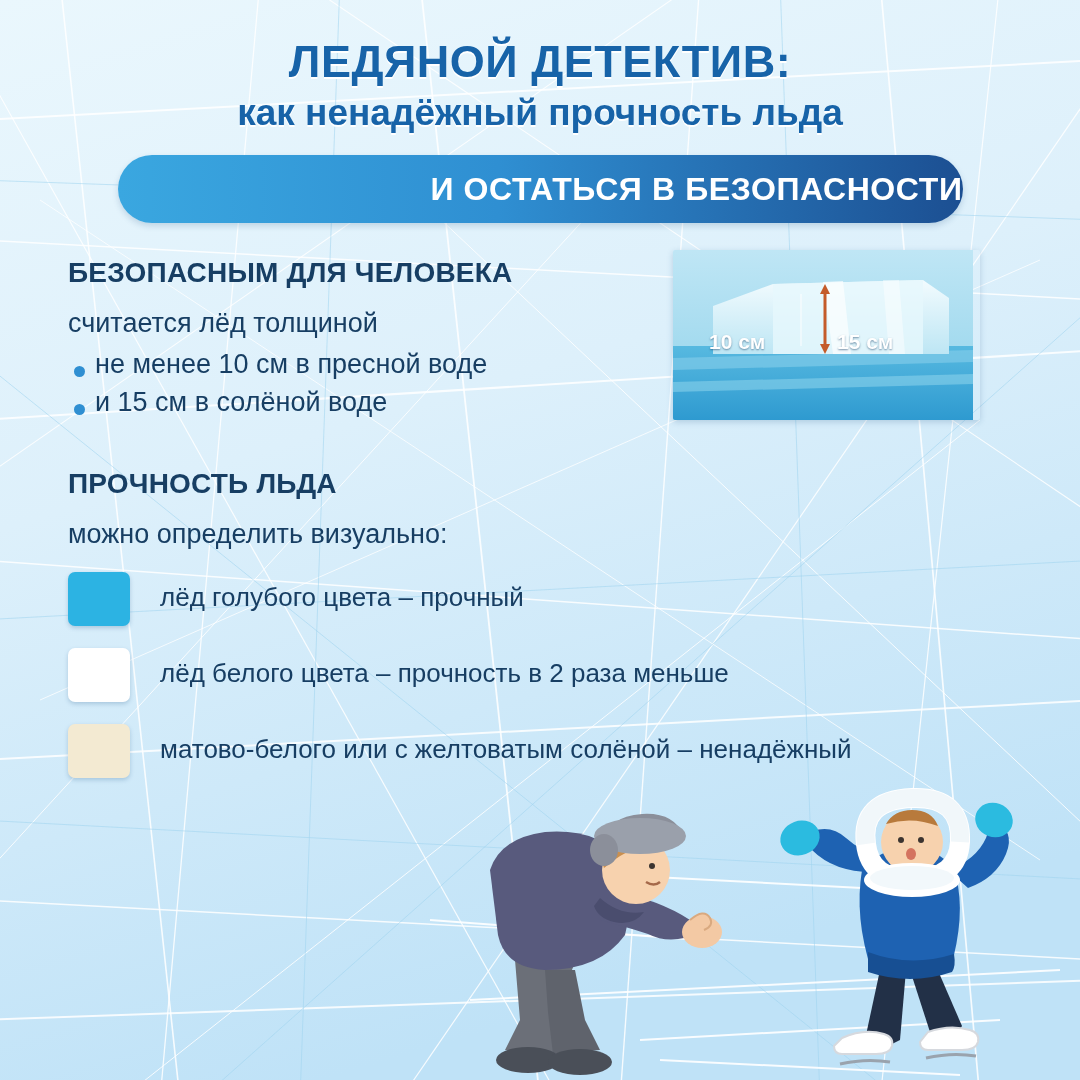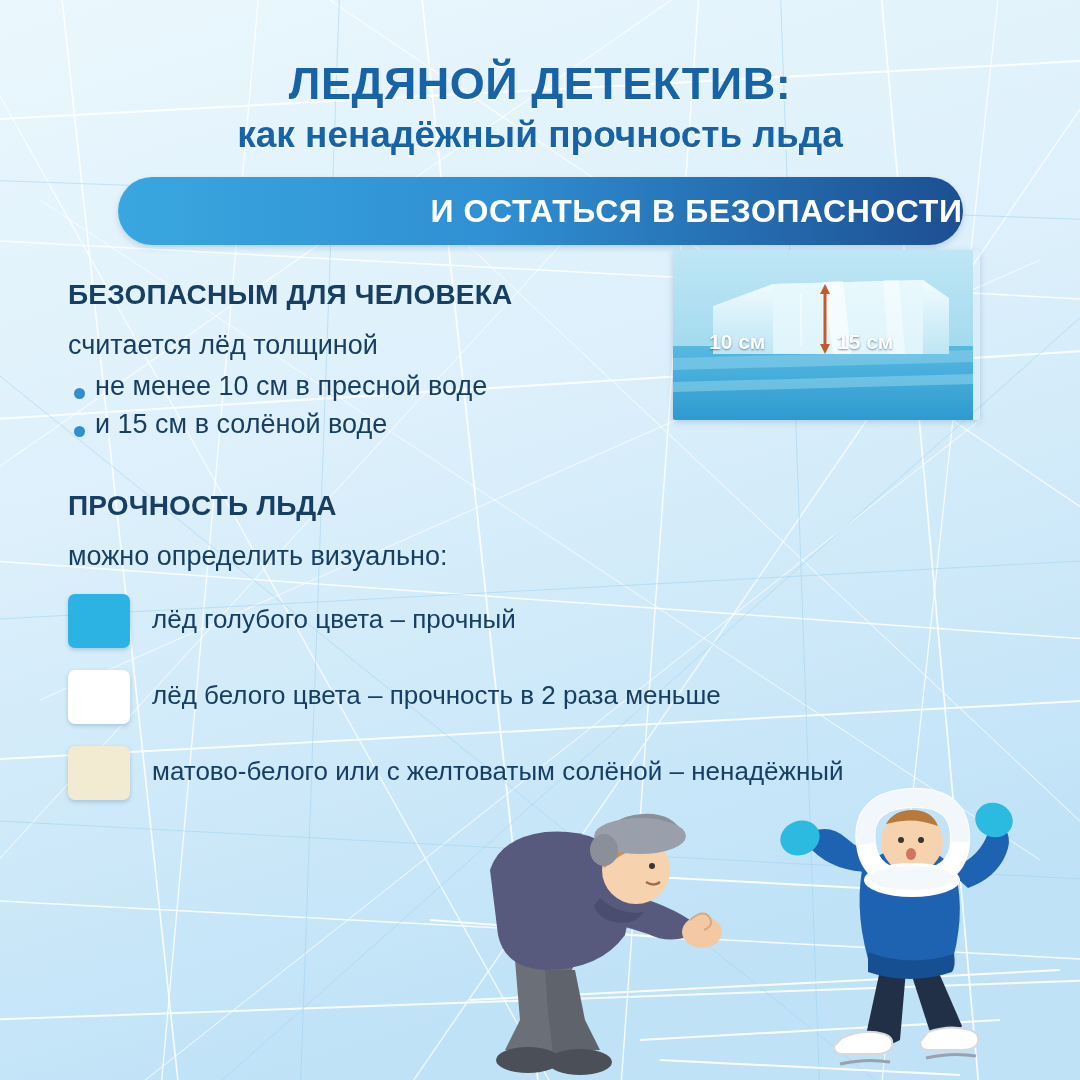--- a/index.html
+++ b/index.html
@@ -25,21 +25,21 @@
   .ice-bg {
     position: absolute;
     inset: 0;
     z-index: 0;
   }
 
   
   .header {
     position: relative;
     z-index: 3;
-    padding-top: 60px;
+    padding-top: 38px;
     text-align: center;
   }
   .title-main {
     font-size: 45px;
     font-weight: bold;
     letter-spacing: 0.5px;
     color: #1763a8;
     line-height: 1.05;
     text-shadow: 0 2px 0 #ffffff;
   }
@@ -141,21 +141,21 @@
   .swatch {
     width: 62px;
     height: 54px;
     border-radius: 7px;
     flex: 0 0 auto;
     box-shadow: 0 2px 4px rgba(40,90,140,0.25);
   }
   .swatch-text {
     font-size: 26px;
     color: #173e63;
-    margin-left: 22px;
+    margin-left: 30px;
     line-height: 1.18;
     padding-top: 10px;
   }
 
   
   .illustration {
     position: absolute;
     left: 0;
     bottom: 0;
     width: 1080px;

